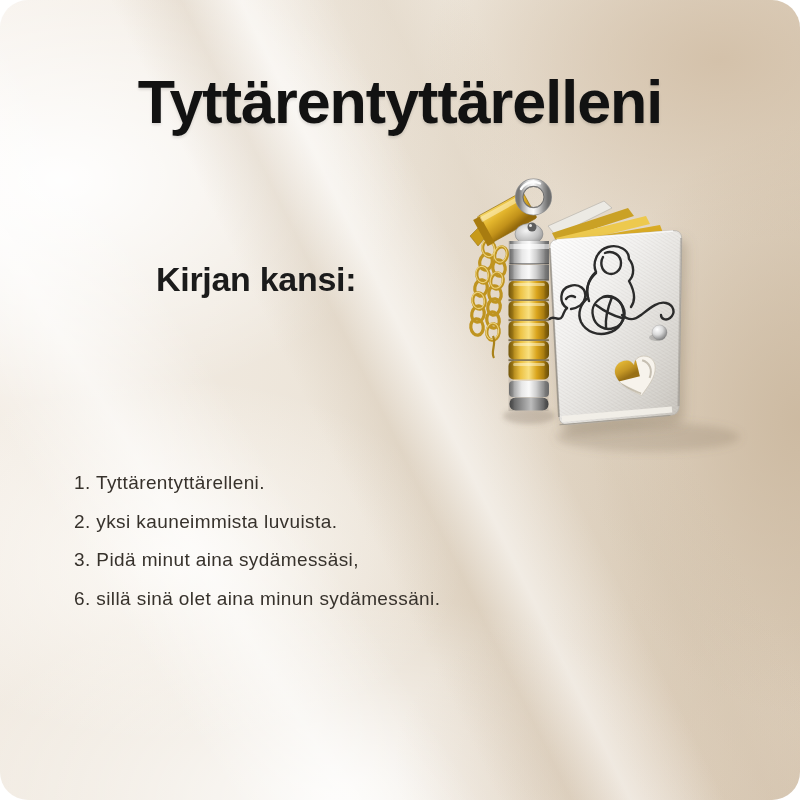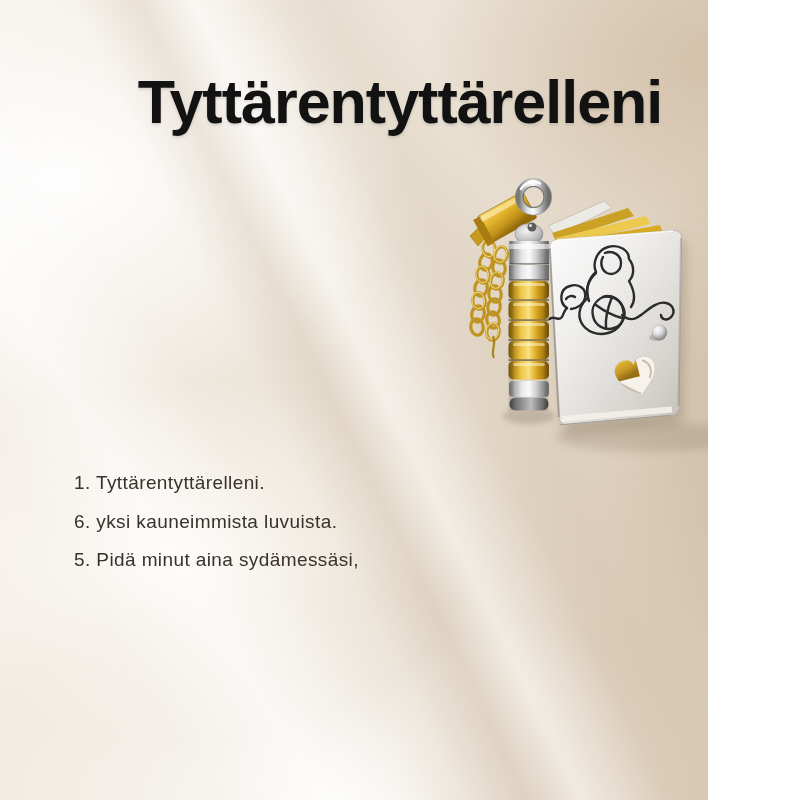--- a/index.html
+++ b/index.html
@@ -1,27 +1,28 @@
 <!DOCTYPE html>
 <html><head>
 <meta charset="utf-8">
 <style>
   html,body{margin:0;padding:0;background:#ffffff;}
   .canvas{
-    position:relative;width:708px;height:800px;overflow:hidden;
+    position:relative;width:800px;height:800px;overflow:hidden;
     font-family:"Liberation Sans", sans-serif;
     background-color:#e9e1d5;
     background-image:
       radial-gradient(ellipse 420px 260px at 720px 60px,  rgba(210,191,167,0.90), rgba(210,191,167,0) 70%),
       radial-gradient(ellipse 300px 420px at 800px 420px, rgba(203,184,159,0.90), rgba(203,184,159,0) 70%),
       radial-gradient(ellipse 380px 240px at 660px 760px, rgba(222,207,188,0.80), rgba(222,207,188,0) 70%),
       radial-gradient(ellipse 500px 320px at 60px 180px,  rgba(255,255,255,0.95), rgba(255,255,255,0) 70%),
       radial-gradient(ellipse 420px 260px at 170px 560px, rgba(253,251,248,0.90), rgba(253,251,248,0) 70%),
       radial-gradient(ellipse 540px 300px at 330px 800px, rgba(255,255,255,0.85), rgba(255,255,255,0) 70%),
       linear-gradient(108deg,#f7f2ec 0%,#ece4d8 45%,#dfd2c0 78%,#d6c6b1 100%);
+    border-radius: 28px;
   }
   .canvas::before{
     content:"";position:absolute;inset:0;pointer-events:none;
     background:
       linear-gradient(64deg,  transparent 42%, rgba(198,180,156,0.25) 48%, rgba(255,255,255,0.50) 53%, transparent 61%),
       linear-gradient(58deg,  transparent 18%, rgba(255,255,255,0.55) 27%, transparent 37%),
       linear-gradient(244deg, transparent 28%, rgba(203,186,162,0.22) 35%, transparent 46%);
   }
   .title{
     position:absolute;left:0;top:28px;width:800px;text-align:center;
@@ -40,20 +41,21 @@
   }
   .quote .line{white-space:nowrap;}
 </style>
 </head>
 <body>
 
 <div class="canvas">
 
   <h1 class="title">Tyttärentyttärelleni</h1>
 
+  <div class="subtitle">Kirjan kansi:</div>
 
   <div class="pendant">
     <svg width="320" height="310" viewBox="430 150 320 310" xmlns="http://www.w3.org/2000/svg">
       <defs>
         <linearGradient id="gSilverH" x1="0" y1="0" x2="1" y2="0">
           <stop offset="0" stop-color="#777"></stop>
             <stop offset="0.12" stop-color="#a8a8a8"></stop>
           <stop offset="0.32" stop-color="#e8e8e8"></stop>
             <stop offset="0.5" stop-color="#fafafa"></stop>
           <stop offset="0.68" stop-color="#cfcfcf"></stop>
@@ -242,17 +244,18 @@
         <rect x="509" y="381" width="40" height="16" ry="4" fill="url(#gSilverH)"></rect>
         <rect x="509.5" y="397.5" width="39" height="13" ry="6" fill="url(#gSilverD)"></rect>
         <rect x="508.5" y="241" width="5" height="170" fill="rgba(0,0,0,0.10)"></rect>
         <rect x="544.5" y="241" width="4" height="170" fill="rgba(0,0,0,0.08)"></rect>
       </g>
     </svg>
   </div>
 
   <div class="quote">
     <div class="line">1. Tyttärentyttärelleni.</div>
-    <div class="line">6. yksi kauneimmista luvuista.</div>
-    <div class="line">5. Pidä minut aina sydämessäsi,</div>
+    <div class="line">2. yksi kauneimmista luvuista.</div>
+    <div class="line">3. Pidä minut aina sydämessäsi,</div>
+    <div class="line">6. sillä sinä olet aina minun sydämessäni.</div>
   </div>
 
 </div>
 
 </body></html>

